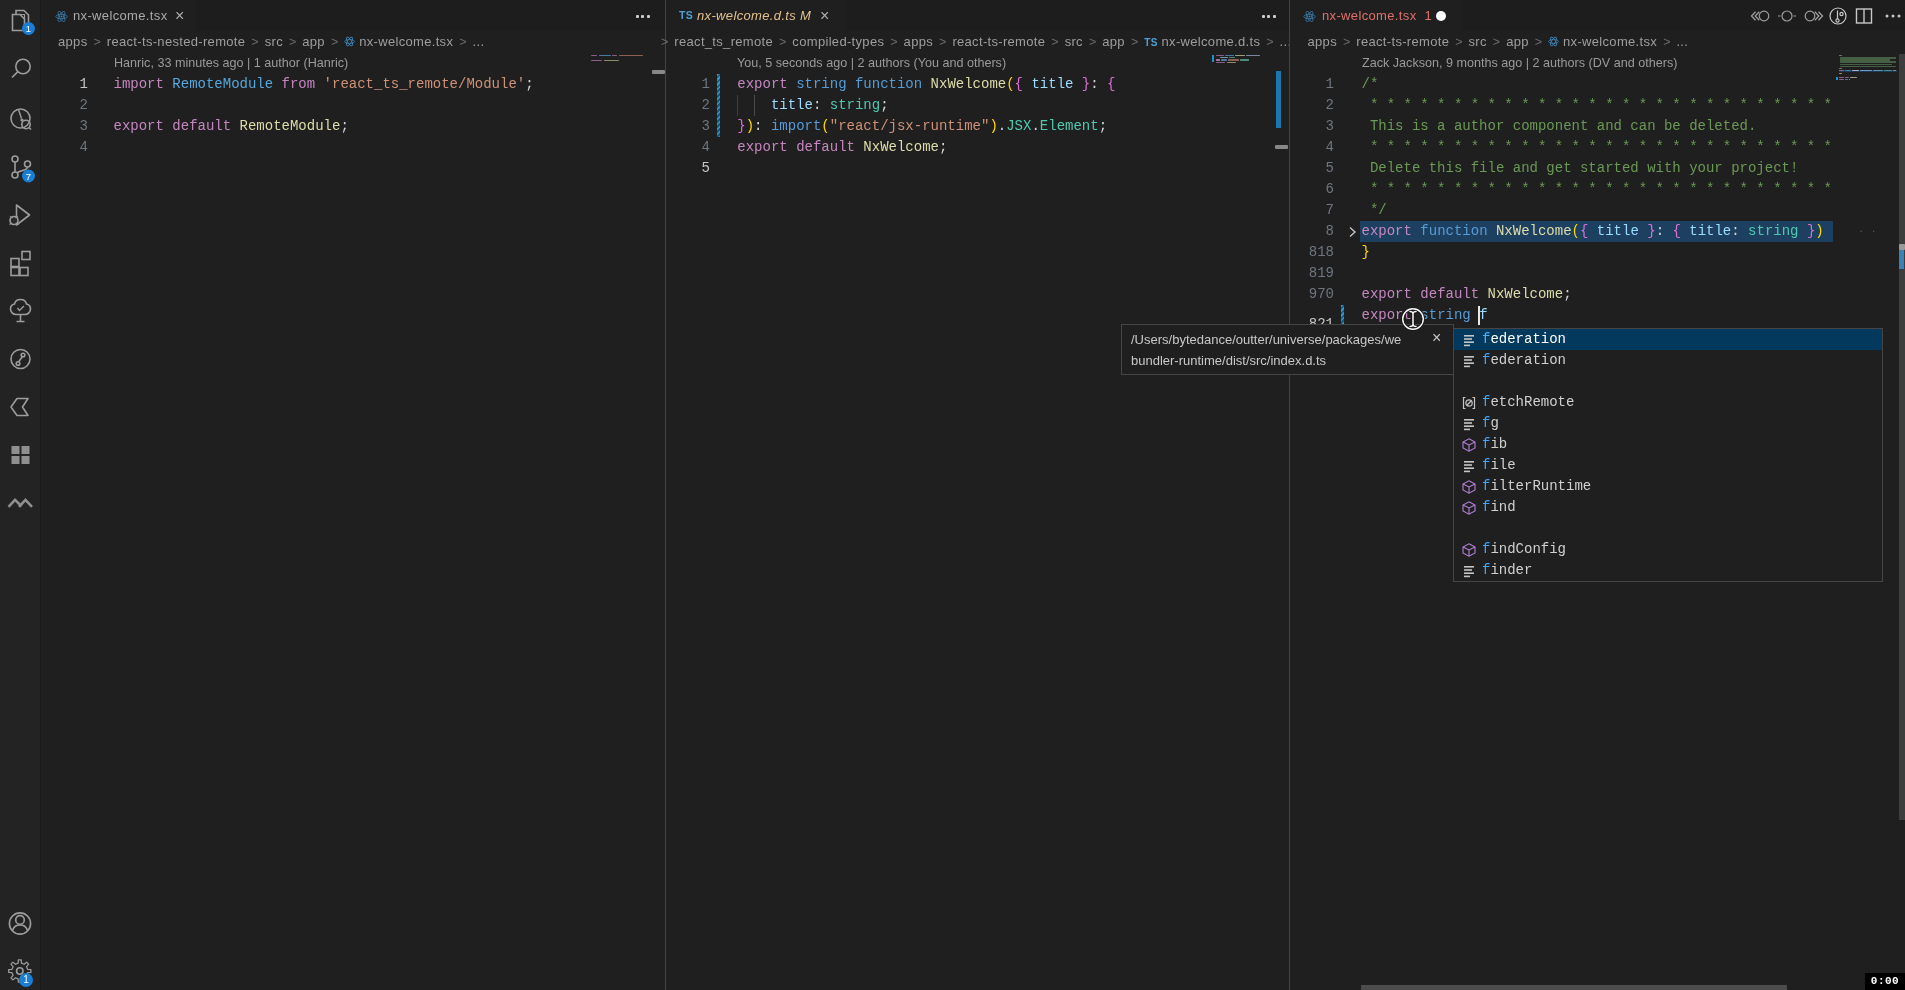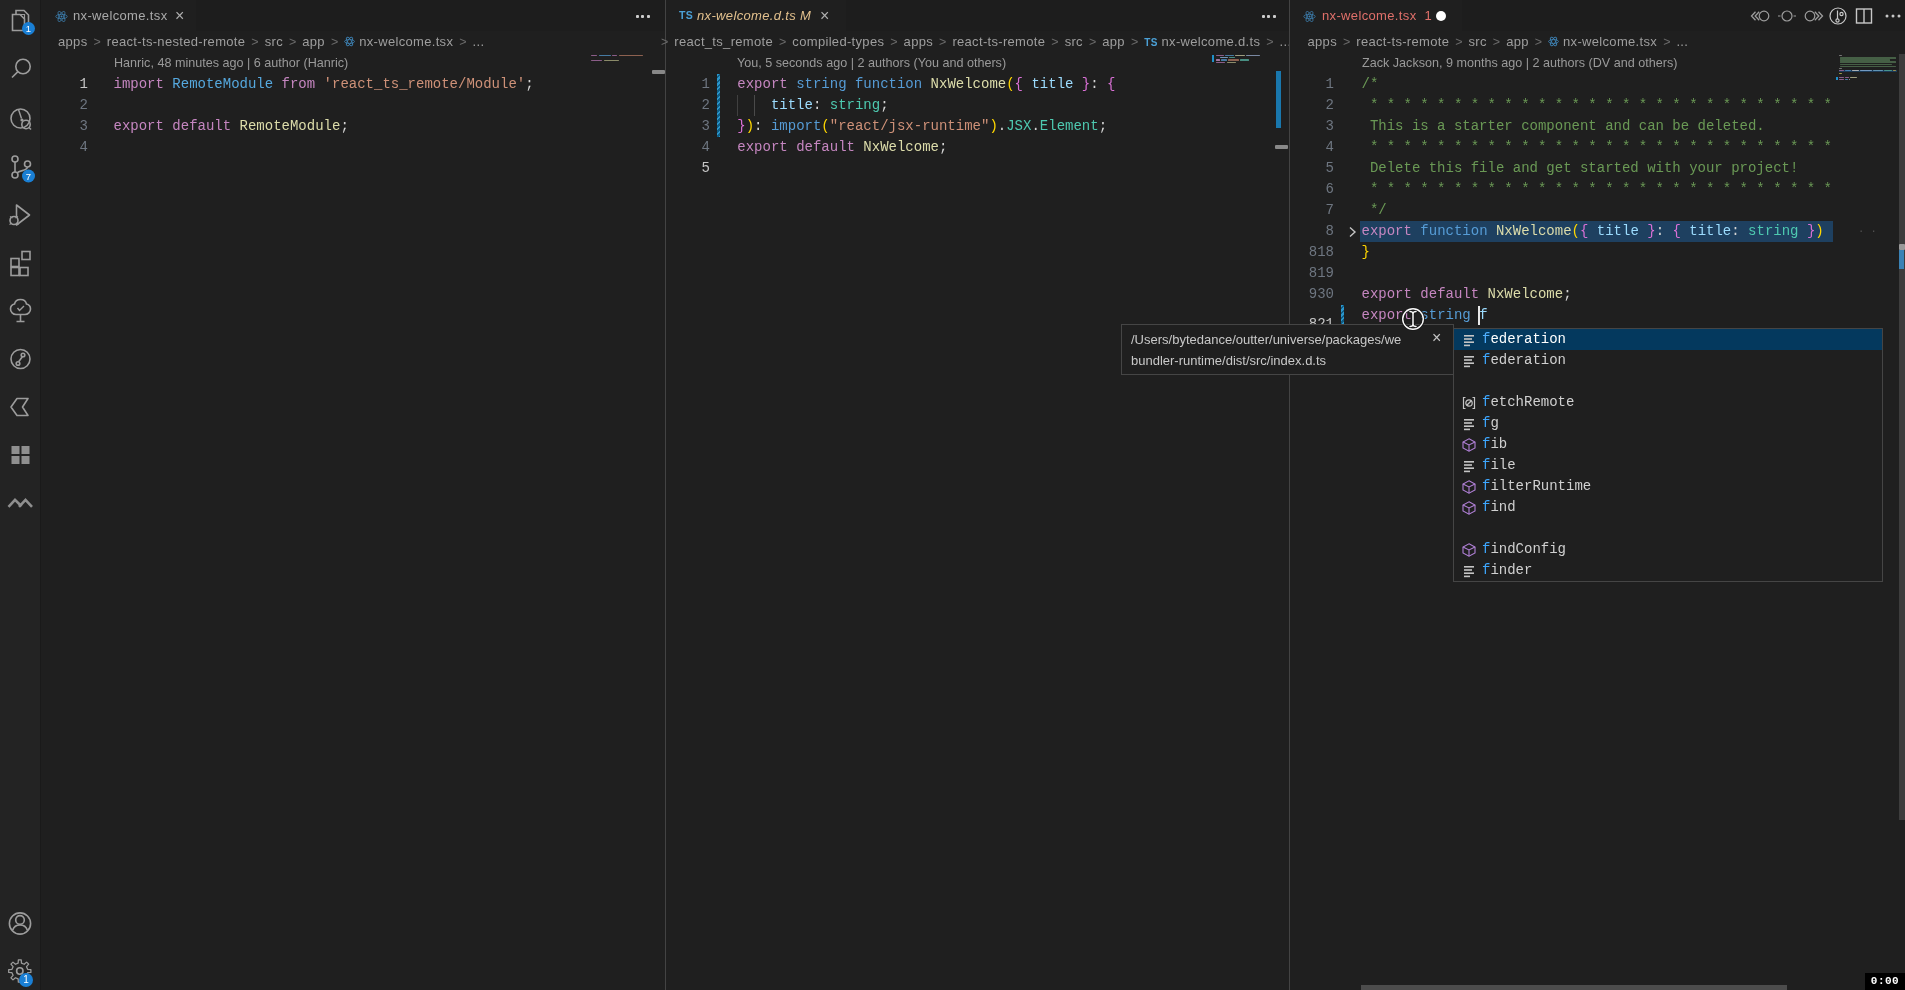--- a/index.html
+++ b/index.html
@@ -133,21 +133,21 @@
       <circle cx="6.5" cy="6.5" r="1" fill="#3E83B5" stroke="none"></circle>
 </svg>
 <div class="tlabel" style="left:73px;color:#a9a9a9">nx-welcome.tsx</div>
 <div class="tlabel" style="left:175px;color:#aeaeae;font-size:16px;font-weight:300">×</div>
 <div class="dots" style="left:635.5px;top:15px"><i></i><i></i><i></i></div>
 <div class="bc" style="left:58px">apps<span class="bsep">&gt;</span>react-ts-nested-remote<span class="bsep">&gt;</span>src<span class="bsep">&gt;</span>app<span class="bsep">&gt;</span><svg width="11" height="11" style="vertical-align:-1px" viewBox="0 0 13 13" fill="none" stroke="#3E83B5" stroke-width="1">
         <ellipse cx="6.5" cy="6.5" rx="5.9" ry="2.3"></ellipse>
         <ellipse cx="6.5" cy="6.5" rx="5.9" ry="2.3" transform="rotate(60 6.5 6.5)"></ellipse>
         <ellipse cx="6.5" cy="6.5" rx="5.9" ry="2.3" transform="rotate(120 6.5 6.5)"></ellipse>
       </svg> nx-welcome.tsx<span class="bsep">&gt;</span>...</div>
-<div class="blame" style="left:114px;top:53px">Hanric, 48 minutes ago | 6 author (Hanric)</div>
+<div class="blame" style="left:114px;top:53px">Hanric, 33 minutes ago | 1 author (Hanric)</div>
 <div class="ln lna" style="left:40px;top:74px">1</div>
 <div class="ln" style="left:40px;top:95px">2</div>
 <div class="ln" style="left:40px;top:116px">3</div>
 <div class="ln" style="left:40px;top:137px">4</div>
 <div class="cl" style="left:113.5px;top:74px"><span class="k">import</span> <span class="rm">RemoteModule</span> <span class="k">from</span> <span class="s">'react_ts_remote/Module'</span><span class="w">;</span></div>
 <div class="cl" style="left:113.5px;top:116px"><span class="k">export</span> <span class="k">default</span> <span class="f">RemoteModule</span><span class="w">;</span></div>
 
 <div class="mrow" style="top:55px">
       <span class="mseg" style="left:591px;width:6px;background:#a36ba0"></span>
       <span class="mseg" style="left:598.5px;width:12px;background:#4f8fc0"></span>
@@ -259,31 +259,31 @@
 <div class="ln" style="left:1286px;top:74px">1</div>
 <div class="ln" style="left:1286px;top:95px">2</div>
 <div class="ln" style="left:1286px;top:116px">3</div>
 <div class="ln" style="left:1286px;top:137px">4</div>
 <div class="ln" style="left:1286px;top:158px">5</div>
 <div class="ln" style="left:1286px;top:179px">6</div>
 <div class="ln" style="left:1286px;top:200px">7</div>
 <div class="ln" style="left:1286px;top:221px">8</div>
 <div class="ln" style="left:1286px;top:242px">818</div>
 <div class="ln" style="left:1286px;top:263px">819</div>
-<div class="ln" style="left:1286px;top:284px">930</div>
+<div class="ln" style="left:1286px;top:284px">970</div>
 <div class="ln lna" style="left:1286px;top:314px">821</div>
 <div class="hatch" style="left:1340.5px;top:305px;height:21px"></div>
 <svg class="a" width="12" height="12" style="left:1346px;top:226px" fill="none" stroke="#c5c5c5" stroke-width="1.4">
       <path d="M4,1.5 L9,6 L4,10.5"></path>
     </svg>
 
 <div class="a" style="left:1359.5px;top:221px;width:473px;height:21px;background:#1e4060"></div>
 <div class="cl" style="left:1361.5px;top:74px"><span class="c">/*</span></div>
 <div class="cl" style="left:1361.5px;top:95px"><span class="c"> * * * * * * * * * * * * * * * * * * * * * * * * * * * *</span></div>
-<div class="cl" style="left:1361.5px;top:116px"><span class="c"> This is a starter component and can be deleted.</span></div>
+<div class="cl" style="left:1361.5px;top:116px"><span class="c"> This is a author component and can be deleted.</span></div>
 <div class="cl" style="left:1361.5px;top:137px"><span class="c"> * * * * * * * * * * * * * * * * * * * * * * * * * * * *</span></div>
 <div class="cl" style="left:1361.5px;top:158px"><span class="c"> Delete this file and get started with your project!</span></div>
 <div class="cl" style="left:1361.5px;top:179px"><span class="c"> * * * * * * * * * * * * * * * * * * * * * * * * * * * *</span></div>
 <div class="cl" style="left:1361.5px;top:200px"><span class="c"> */</span></div>
 <div class="cl" style="left:1361.5px;top:221px"><span class="k">export</span> <span class="b">function</span> <span class="f">NxWelcome</span><span class="g1">(</span><span class="g2">{</span> <span class="v">title</span> <span class="g2">}</span><span class="w">:</span> <span class="g2">{</span> <span class="v">title</span><span class="w">:</span> <span class="t">string</span> <span class="g2">}</span><span class="g1">)</span></div>
 <div class="cl" style="left:1858px;top:221px;color:#525252;font-size:10.5px">· ·</div>
 <div class="cl" style="left:1361.5px;top:242px"><span class="g1">}</span></div>
 <div class="cl" style="left:1361.5px;top:284px"><span class="k">export</span> <span class="k">default</span> <span class="f">NxWelcome</span><span class="w">;</span></div>
 <div class="cl" style="left:1361.5px;top:305px"><span class="k">export</span> <span class="b">string</span> <span class="v">f</span></div>
 

